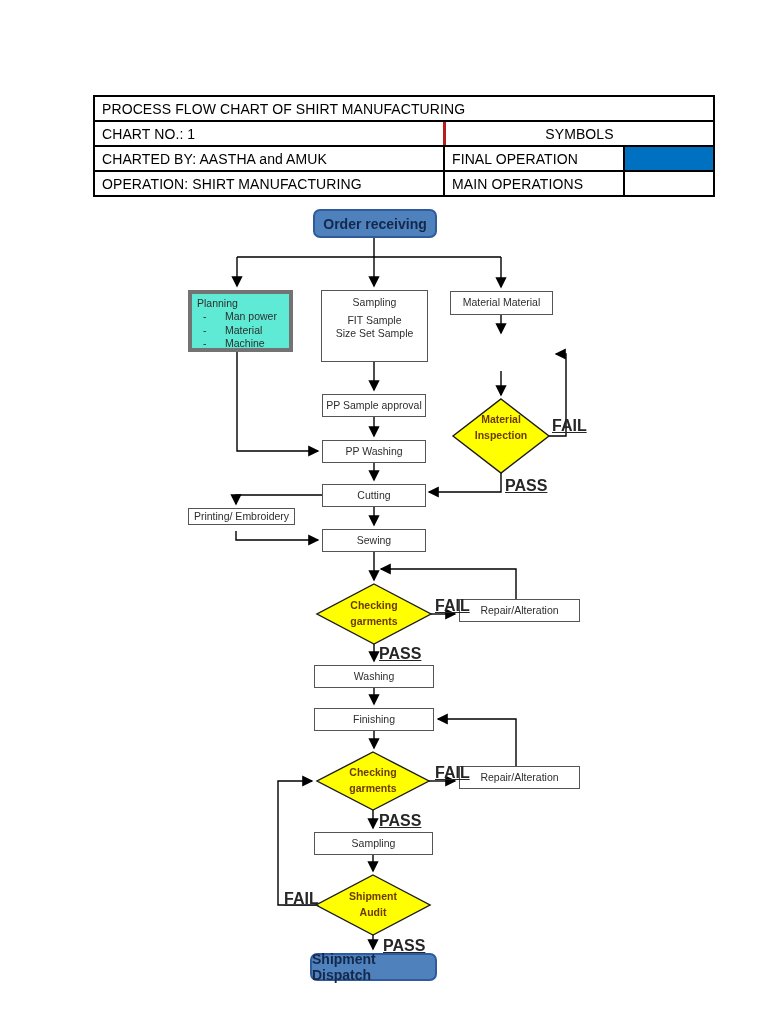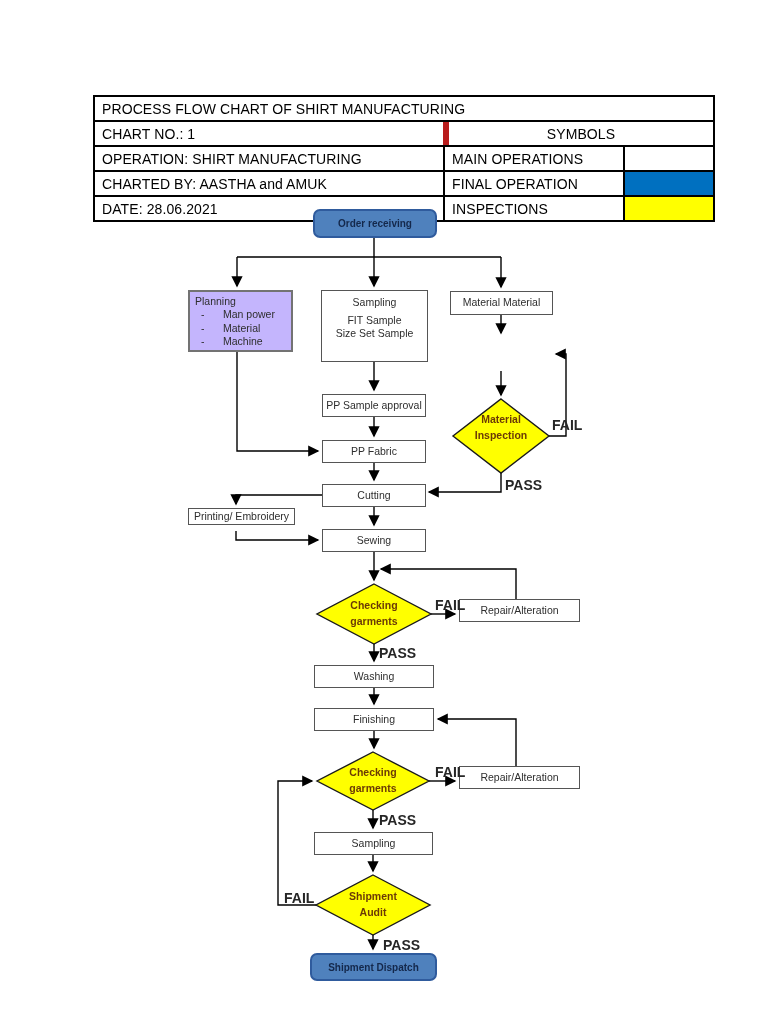--- a/index.html
+++ b/index.html
@@ -15,79 +15,72 @@
     position:absolute; left:93px; top:55px; width:622px;
     border:2px solid #000; box-sizing:border-box; background:#fff;
     font-weight:normal; font-size:14px; color:#000; letter-spacing:.1px;margin-top:40px;
   }
   .hrow { display:flex; height:23px; align-items:center; }
   .hrow + .hrow { border-top:2px solid #000; }
   .hcell { height:100%; display:flex; align-items:center; box-sizing:border-box; padding-left:7px; overflow:hidden; white-space:nowrap; }
   .hc1 { width:348px; }
   .hc2 { width:180px; border-left:2px solid #000; }
   .hc3 { flex:1; border-left:2px solid #000; padding-left:0; }
-  .hmerged { flex:1; border-left:6px solid #b91c1c; justify-content:center; padding-left:0; }
+  .hmerged { flex:1; border-left:3px solid #b91c1c; justify-content:center; padding-left:0; }
   .swatch { width:100%; height:100%; }
 
   
   svg.flow { position:absolute; left:0; top:0; }
   .box {
     position:absolute; background:#fff; border:1px solid #555;
     box-sizing:border-box; display:flex; align-items:center; justify-content:center;
     font-size:10.5px; color:#2e2e2e; text-align:center; line-height:1.25; z-index:2;
   }
   .blue-box {
     position:absolute; border-radius:7px; border:2px solid #2f5b9d;
     box-sizing:border-box; display:flex; align-items:center; justify-content:center;
-    font-size:10px; font-weight:bold; color:#14284b; z-index:2;
-  }
-  .plan-box { position:absolute; background:#c4b5fd; border:2px solid #737373; box-sizing:border-box;
+    font-size:14px; font-weight:bold; color:#14284b; z-index:2;
+  }
+  .plan-box { position:absolute; background:#5eead4; border:4px solid #737373; box-sizing:border-box;
     font-size:10.5px; color:#2e2e2e; padding:3px 4px 8px 5px; z-index:2; line-height:1.28; }
   .plan-item { padding-left:14px; position:relative; }
   .plan-item::before { content:"-"; position:absolute; left:6px; }
   .plan-item-text { padding-left:14px; }
   .samp-title { margin-bottom:5px; }
   .dlabel {
     position:absolute; z-index:3; font-size:10.5px; font-weight:bold;
     color:#6b3a06; text-align:center; line-height:1.5;
   }
-  .elabel { position:absolute; z-index:3; font-size:14px; font-weight:600; color:#262626; }
+  .elabel { position:absolute; z-index:3; font-size:16px; font-weight:600; color:#262626;text-decoration:underline; }
 </style>
 </head>
 <body>
 
 <div class="stage">
 
   <div class="htable">
     <div class="hrow">
       <div class="hcell" style="flex:1">PROCESS FLOW CHART OF SHIRT MANUFACTURING</div>
     </div>
     <div class="hrow">
       <div class="hcell hc1">CHART NO.: 1</div>
       <div class="hcell hmerged">SYMBOLS</div>
-    </div>
-    <div class="hrow">
-      <div class="hcell hc1">OPERATION: SHIRT MANUFACTURING</div>
-      <div class="hcell hc2">MAIN OPERATIONS</div>
-      <div class="hcell hc3">
-        <div class="swatch" style="background: rgb(255, 255, 255);"></div>
-      </div>
     </div>
     <div class="hrow">
       <div class="hcell hc1">CHARTED BY: AASTHA and AMUK</div>
       <div class="hcell hc2">FINAL  OPERATION</div>
       <div class="hcell hc3">
         <div class="swatch" style="background: rgb(0, 112, 192);"></div>
       </div>
     </div>
     <div class="hrow">
-      <div class="hcell hc1">DATE: 28.06.2021</div>
-      <div class="hcell hc2">INSPECTIONS</div>
+      <div class="hcell hc1">OPERATION: SHIRT MANUFACTURING</div>
+      <div class="hcell hc2">MAIN OPERATIONS</div>
       <div class="hcell hc3">
-        <div class="swatch" style="background: rgb(255, 255, 0);"></div>
+        <div class="swatch" style="background: rgb(255, 255, 255);"></div>
       </div>
     </div>
   </div>
 
   <svg class="flow" width="768" height="1024" viewBox="0 0 768 1024">
     <defs>
       <marker id="ah" markerWidth="9" markerHeight="9" refX="7" refY="4" orient="auto">
         <path d="M0,0 L8,4 L0,8 z" fill="#000"></path>
       </marker>
     </defs>
@@ -158,21 +151,21 @@
   <div class="box" style="left:450px; top:291px; width:103px; height:24px;">
     <span>Material Material</span>
   </div>
 
 
   <div class="box" style="left:322px; top:394px; width:104px; height:23px;">
     <span>PP Sample approval</span>
   </div>
 
   <div class="box" style="left:322px; top:440px; width:104px; height:23px;">
-    <span>PP Fabric</span>
+    <span>PP Washing</span>
   </div>
 
   <div class="box" style="left:322px; top:484px; width:104px; height:23px;">
     <span>Cutting</span>
   </div>
 
   <div class="box" style="left:188px; top:508px; width:107px; height:17px;">
     <span>Printing/ Embroidery</span>
   </div>
 

